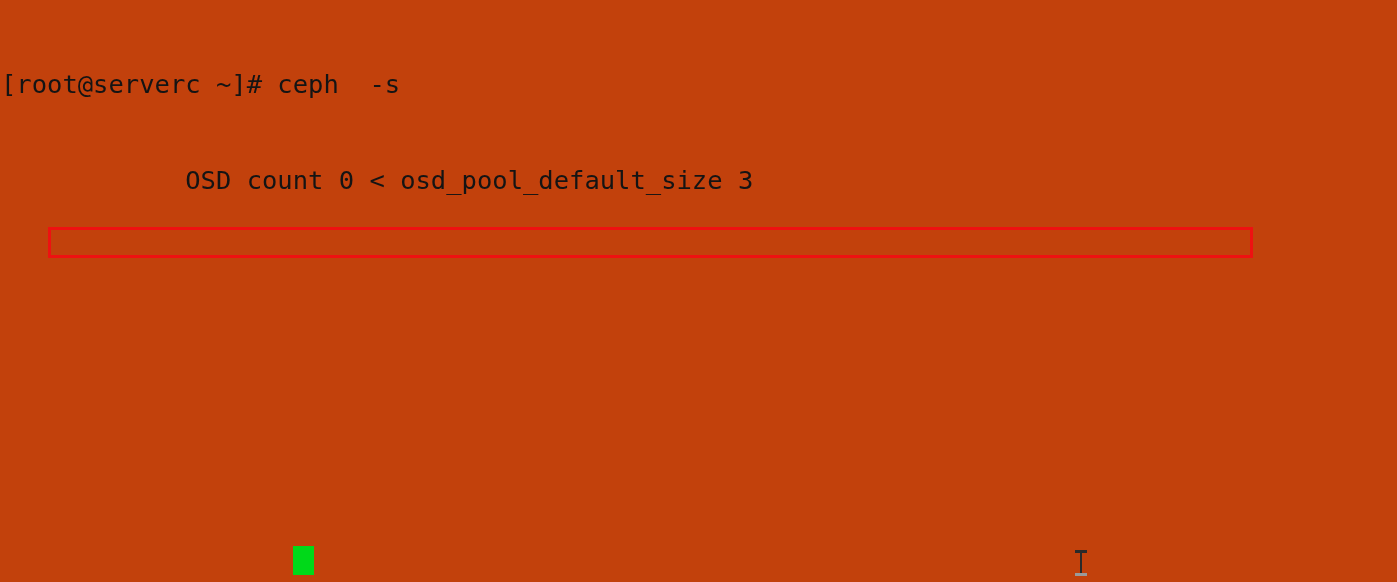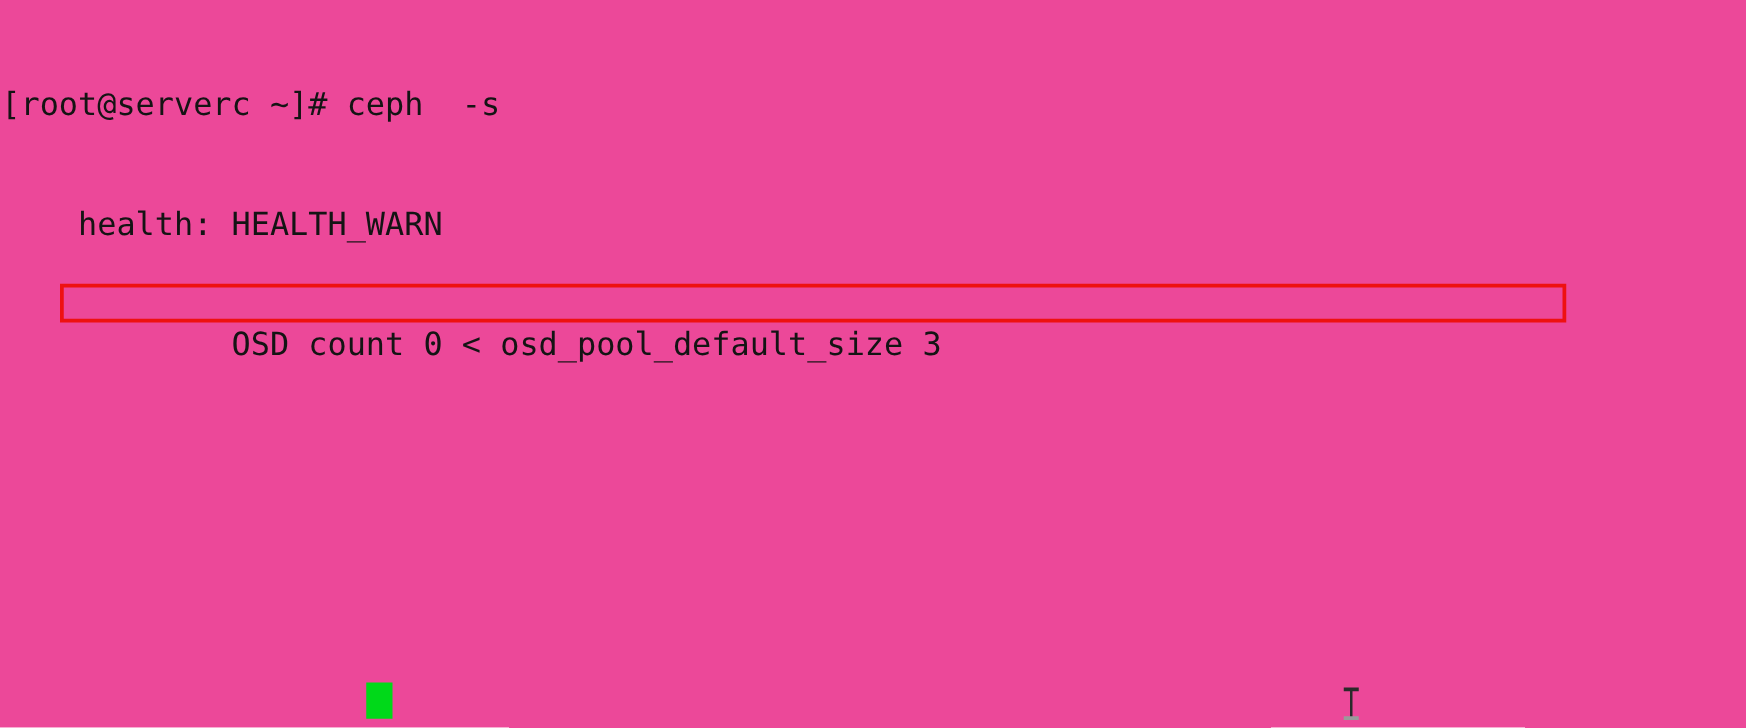--- a/index.html
+++ b/index.html
@@ -5,21 +5,21 @@
 <style>
   html, body {
     margin: 0;
     padding: 0;
     background: #ffffff;
   }
   #screen {
     position: relative;
     width: 1397px;
     height: 582px;
-    background: #ec4899;
+    background: #c2410c;
     overflow: hidden;
     font-family: "DejaVu Sans Mono", "Liberation Mono", monospace;
   }
   .term {
     position: absolute;
     top: 0;
     left: 0;
     padding: 4px 0 0 0;
     font-family: "DejaVu Sans Mono", "Liberation Mono", monospace;
     font-size: 25.5px;
@@ -92,21 +92,20 @@
     background: #9a9a9a;
   }
 </style>
 </head>
 <body>
 
 <div id="screen">
 
   <div class="term">
     <span class="line">[root@serverc ~]# ceph  -s</span>
-    <span class="line">    health: HEALTH_WARN</span>
     <span class="line">            OSD count 0 &lt; osd_pool_default_size 3</span>
     <span class="line blank"></span>
     
     
     
     
     
     
     
     

